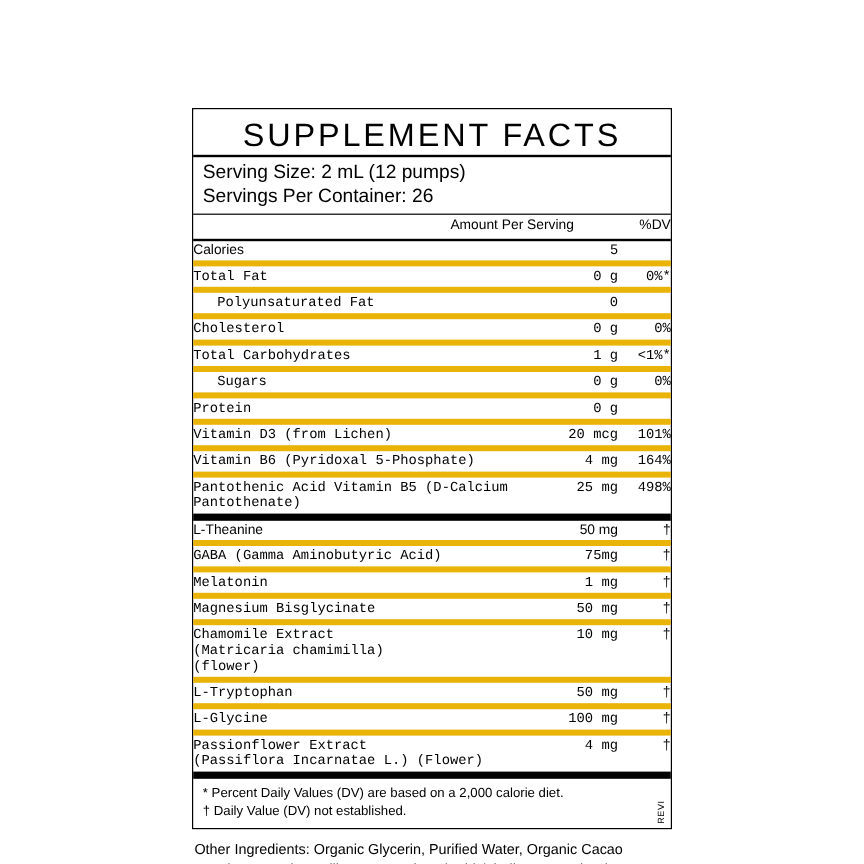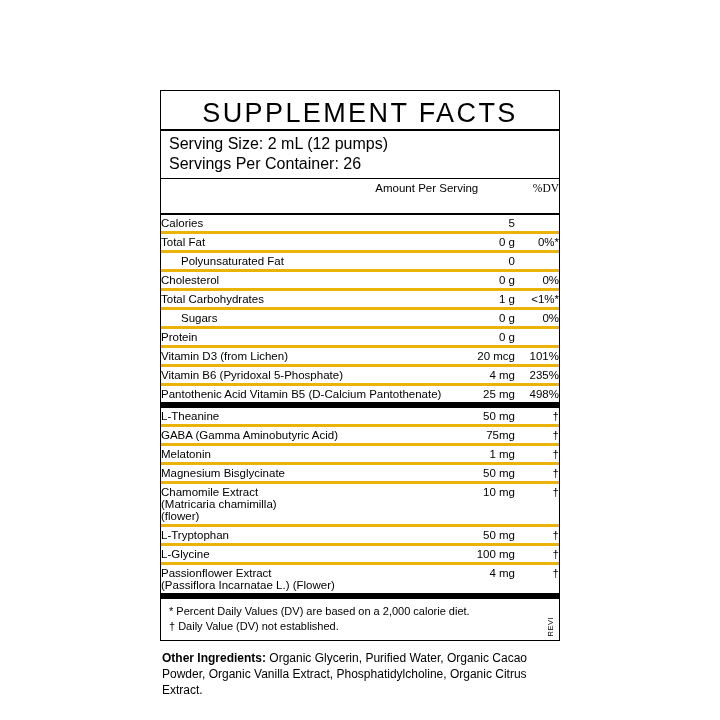--- a/index.html
+++ b/index.html
@@ -60,36 +60,35 @@
     white-space: nowrap;
     padding-right: 8px;
     width: 70px;
   }
   td.dv {
     text-align: right;
     white-space: nowrap;
     padding-right: 8px;
     width: 44px;
   }
-  tr.line td { border-top: 3px solid #eab308; }
+  tr.line td { border-top: 5px solid #eab308; font-family: Liberation Mono, monospace; }
   tr.headrow td {
     border-top: none;
     padding-top: 3px;
-    padding-bottom: 19px;
+    padding-bottom: 5px;
   }
   .hdr-amount {
     text-align: right;
     padding-right: 8px;
     font-size: 11.5px;
   }
   .hdr-dv {
     text-align: right;
     padding-right: 8px;
     font-size: 11.5px;
-    font-family: Liberation Serif, serif;
   }
   .footnotes {
     font-size: 11px;
     padding: 5px 8px 6px 8px;
     line-height: 1.35;
     position: relative;
   }
   .revi {
     position: absolute;
     right: 3px;
@@ -98,21 +97,21 @@
     letter-spacing: 0.5px;
     writing-mode: vertical-rl;
     transform: rotate(180deg);
     color: #000;
   }
   .other {
     font-size: 12px;
     line-height: 1.35;
     padding: 9px 2px 0 2px;
   }
-  .other b { font-weight: bold; }
+  .other b { font-weight: normal; }
 </style>
 </head>
 <body>
 
 <div id="panel">
 
   <div class="facts-box">
 
     <div class="title">SUPPLEMENT FACTS</div>
 
@@ -175,21 +174,21 @@
             <td class="dv"></td>
           </tr>
           <tr class="line">
             <td class="nm">Vitamin D3 (from Lichen)</td>
             <td class="amt">20 mcg</td>
             <td class="dv">101%</td>
           </tr>
           <tr class="line">
             <td class="nm">Vitamin B6 (Pyridoxal 5-Phosphate)</td>
             <td class="amt">4 mg</td>
-            <td class="dv">235%</td>
+            <td class="dv">164%</td>
           </tr>
           <tr class="line">
             <td class="nm">Pantothenic Acid Vitamin B5 (D-Calcium Pantothenate)</td>
             <td class="amt">25 mg</td>
             <td class="dv">498%</td>
           </tr>
         </tbody>
     </table>
 
     <div class="rule-thick"></div>

